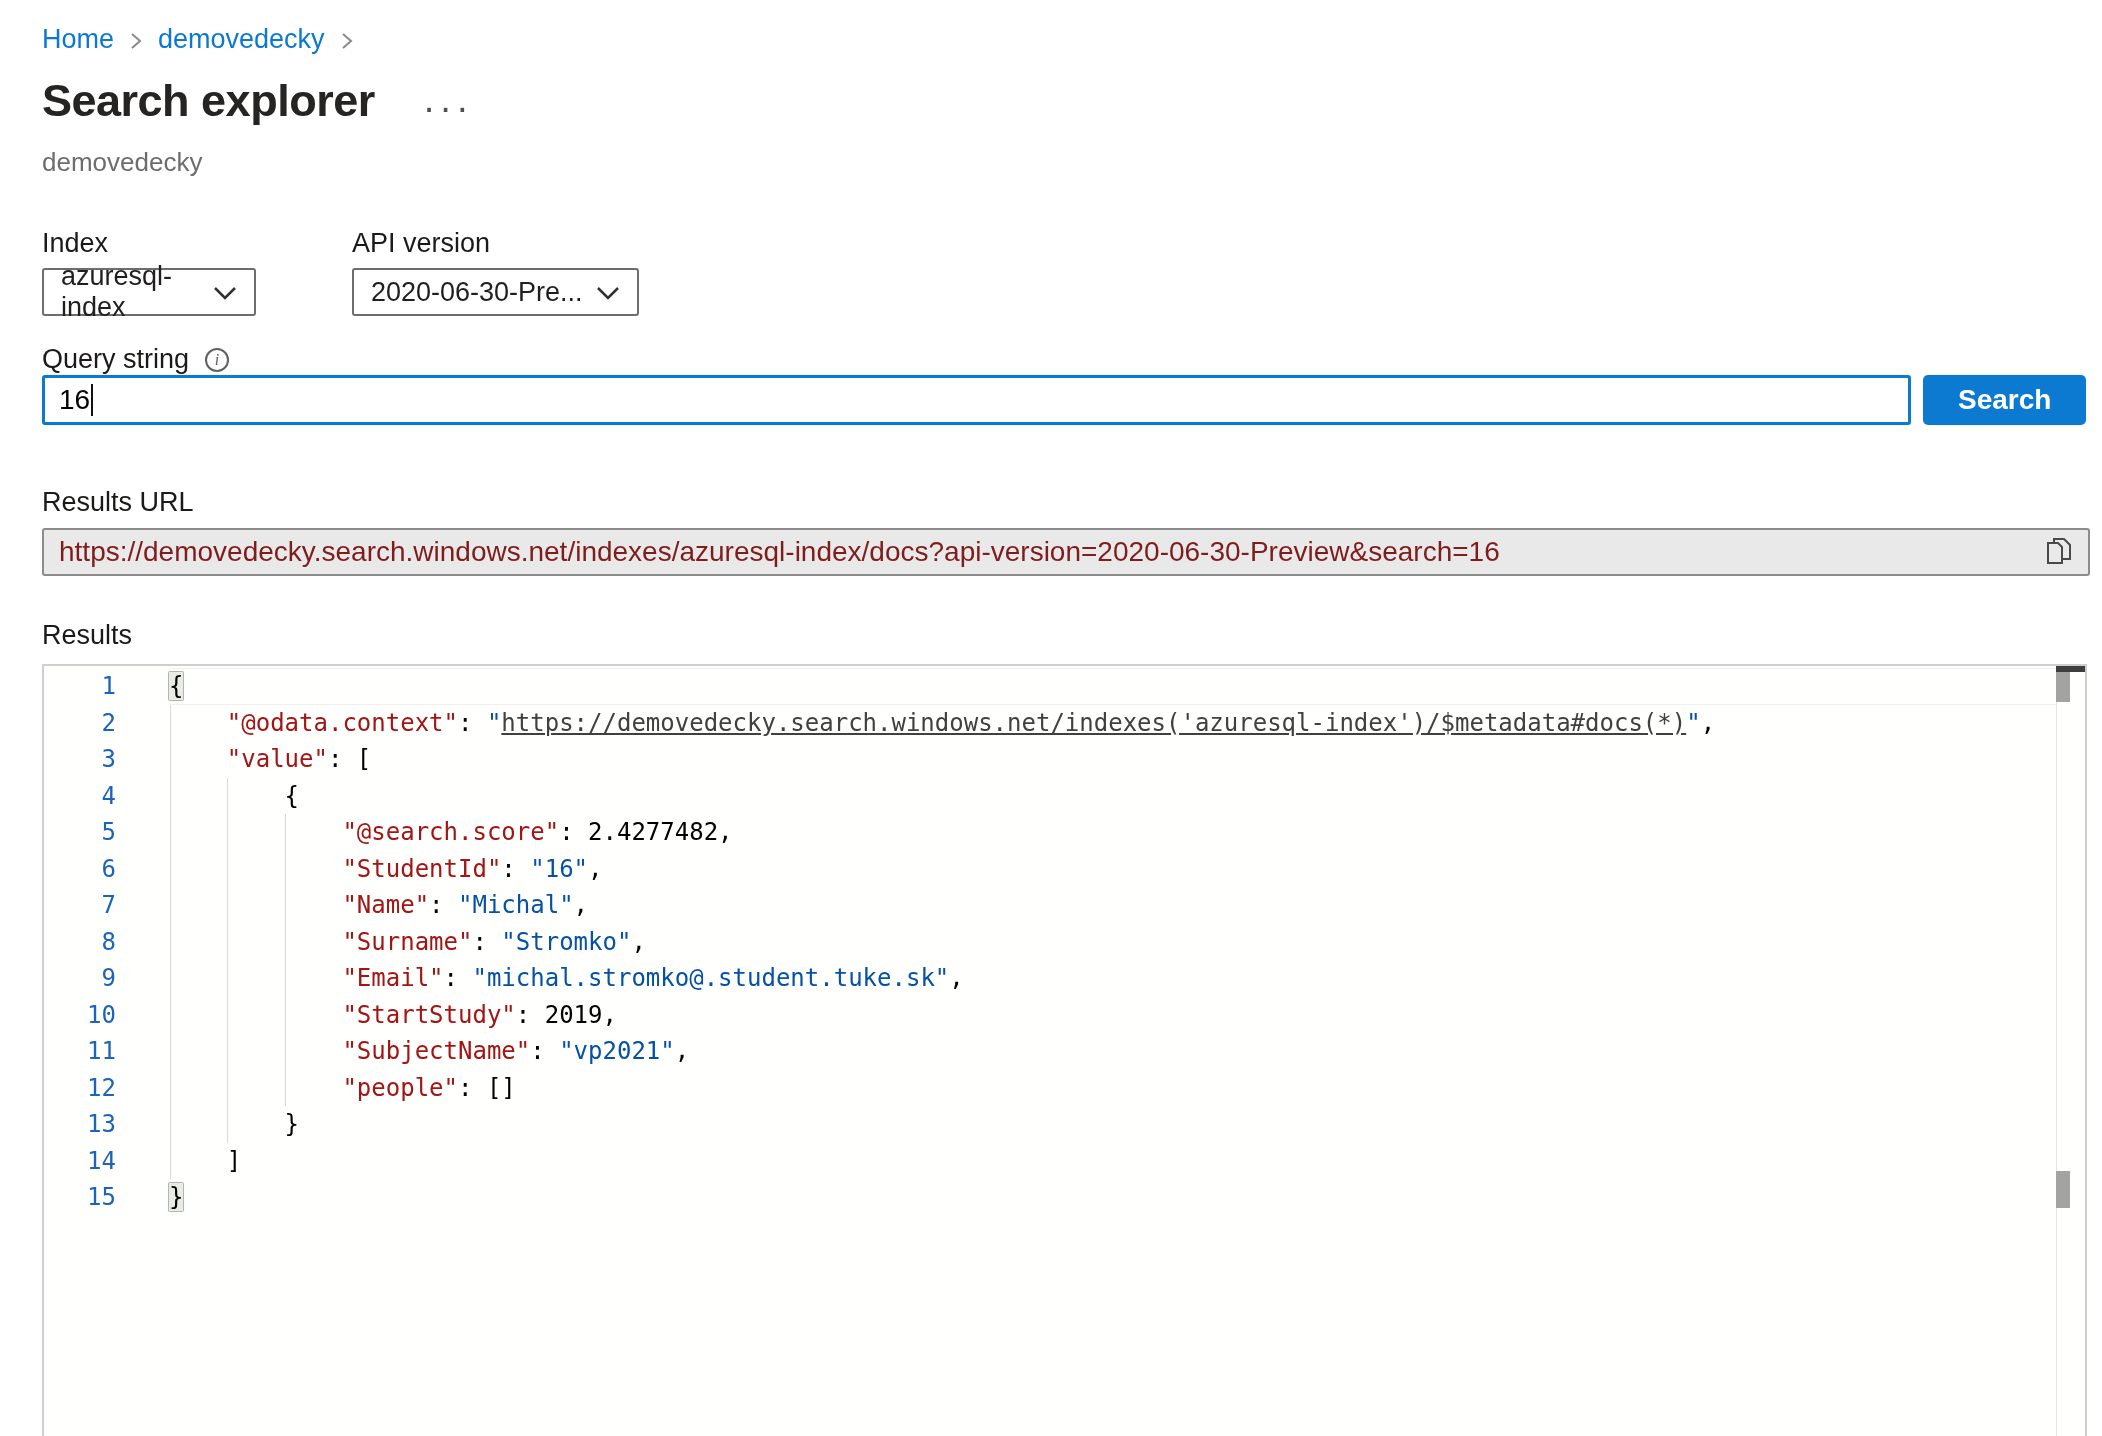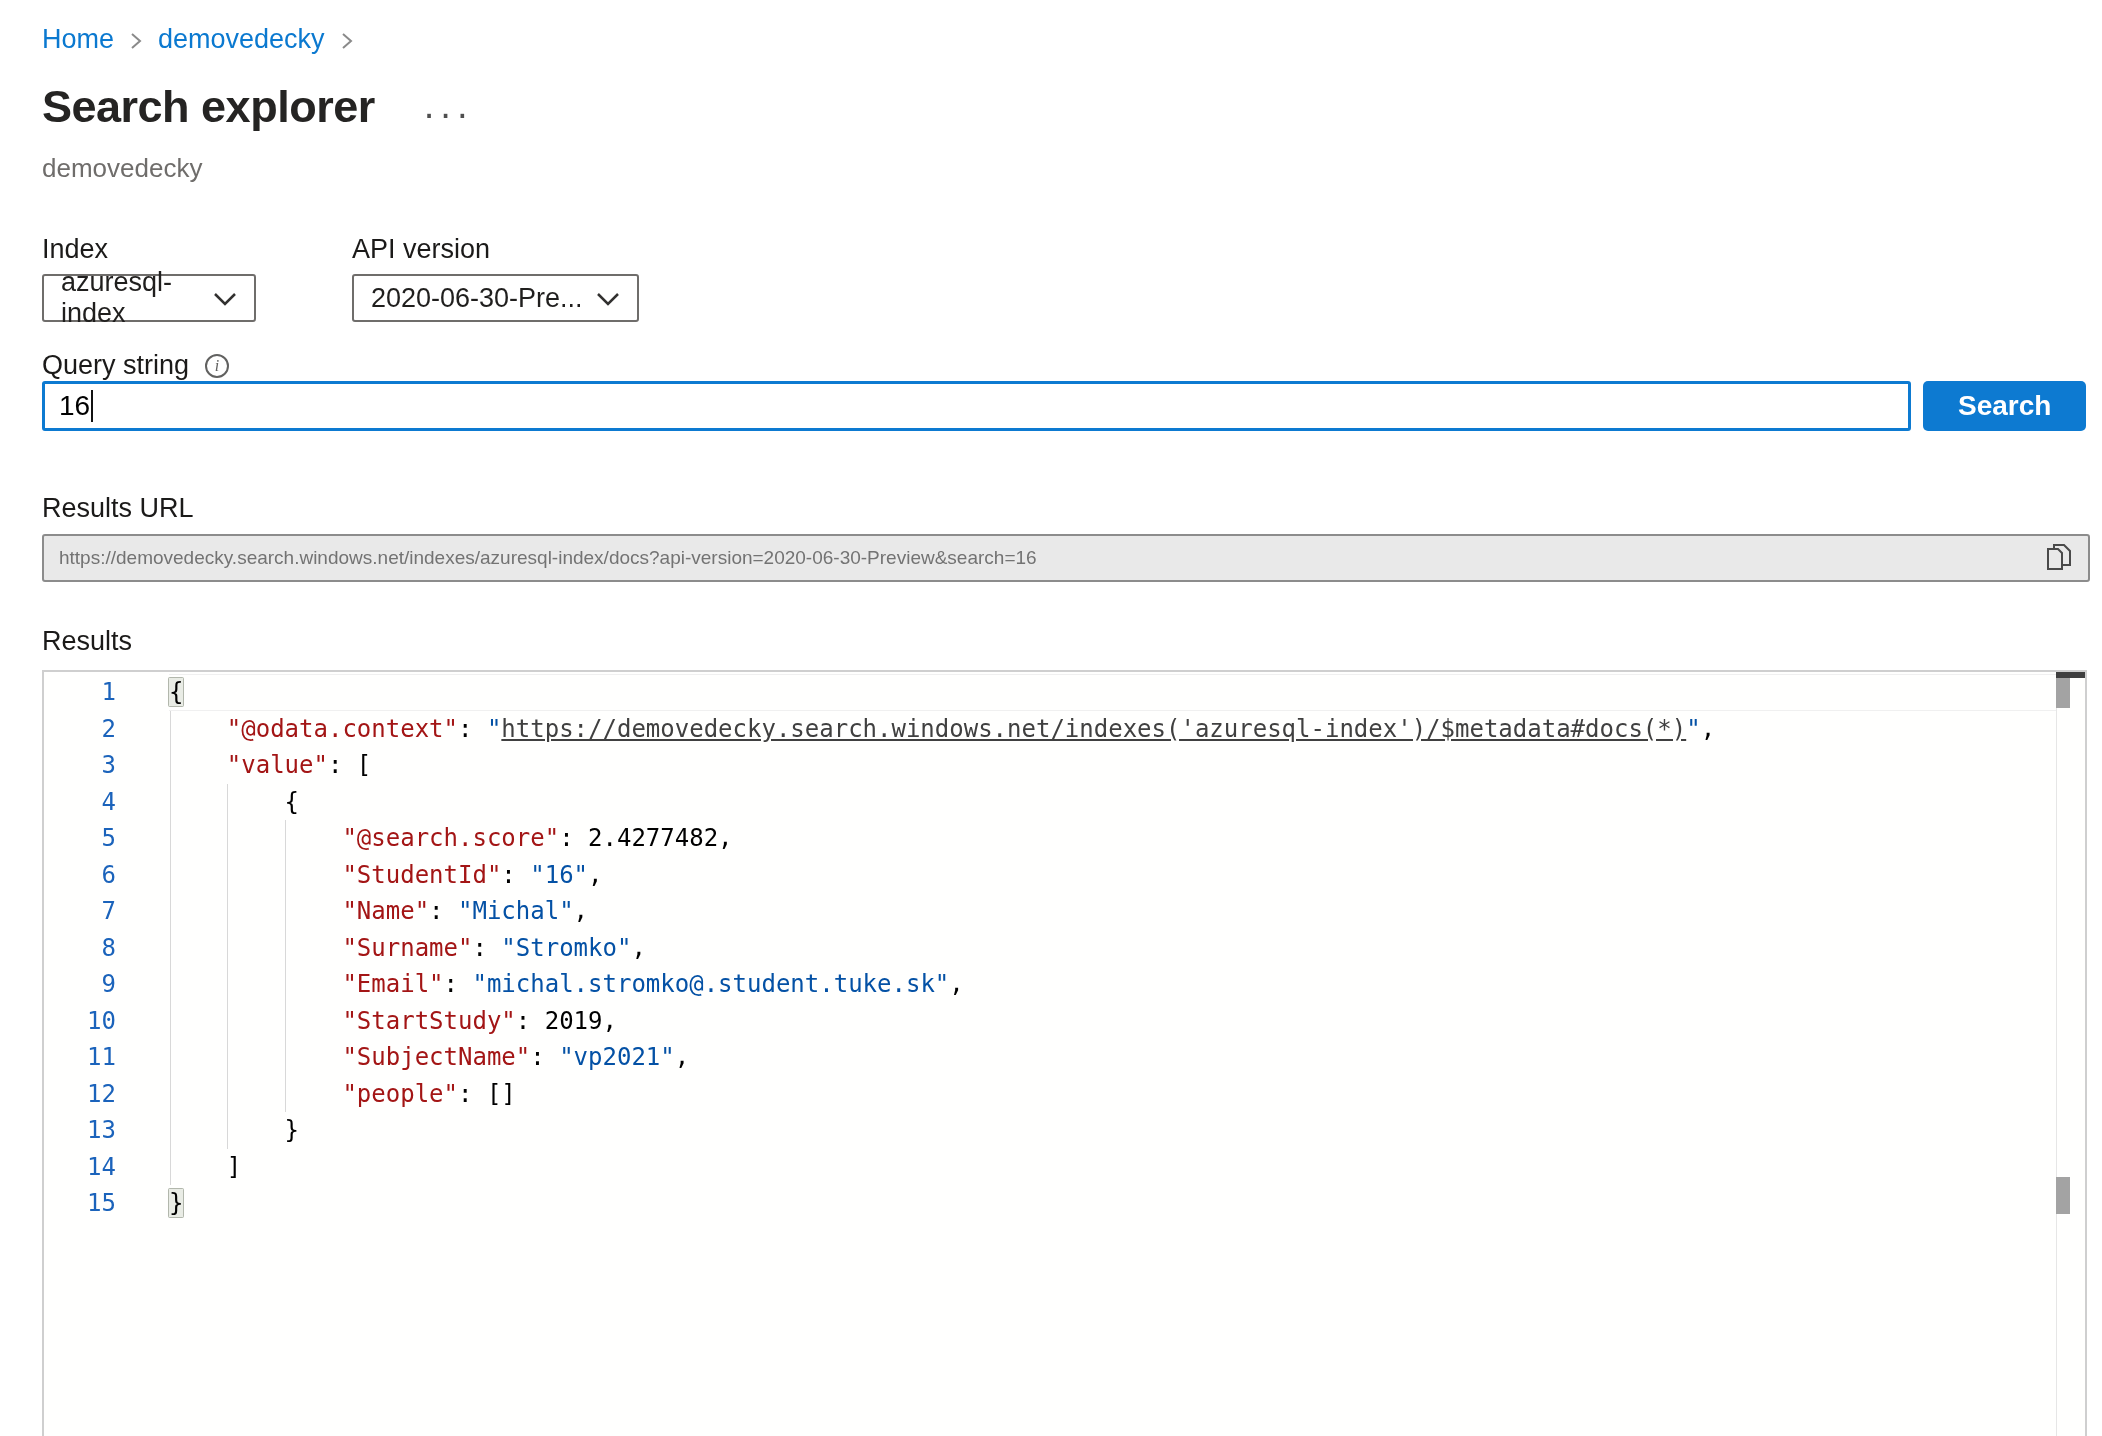--- a/index.html
+++ b/index.html
@@ -6,21 +6,21 @@
   html,body { width:2102px; height:1436px; overflow:hidden; background:#ffffff;
               font-family:"Liberation Sans", sans-serif; color:#1b1a19; }
   .page { position:relative; width:2102px; height:1436px; padding:24px 16px 0 42px; }
 
   
   .breadcrumb { display:flex; align-items:center; gap:14px; font-size:27px; }
   .crumb { color:#0b79d0; text-decoration:none; cursor:pointer; }
   .crumb-sep { display:inline-flex; margin-top:2px; }
 
   
-  .title-row { display:flex; align-items:flex-start; margin-top:26px; }
+  .title-row { display:flex; align-items:flex-start; margin-top:20px; }
   .page-title { font-size:45px; font-weight:700; color:#252423; letter-spacing:-0.5px; }
   .more-dots { font-size:38px; color:#4f4f4f; letter-spacing:4px; margin-left:48px; margin-top:14px;
                line-height:1; cursor:pointer; }
   .subtitle { margin-top:20px; font-size:26px; color:#6f6d6b; }
 
   
   .field-label { font-size:27px; color:#1b1a19; }
 
   
   .dd-row { display:flex; margin-top:50px; }
@@ -46,21 +46,21 @@
   .caret { display:inline-block; width:2px; height:32px; background:#111; margin-left:1px; }
   .search-btn { width:163px; height:50px; margin-left:12px; background:#0d7ad1; color:#fff;
                 border:none; border-radius:5px; font-size:28px; font-weight:700;
                 font-family:"Liberation Sans", sans-serif; cursor:pointer; }
 
   
   .requrl-label { margin-top:62px; }
   .requrl-field { margin-top:10px; width:2048px; height:48px; background:#e9e9e9;
                   border:2px solid #8c8c8c; border-radius:3px; display:flex; align-items:center;
                   padding:0 12px 0 15px; }
-  .requrl-text { flex:1 1 auto; font-size:19px; color:#737373; white-space:nowrap; overflow:hidden; }
+  .requrl-text { flex:1 1 auto; font-size:28px; color:#7f1d1d; white-space:nowrap; overflow:hidden; }
   .copy-btn { flex:0 0 auto; background:none; border:none; cursor:pointer; padding:2px 4px; }
 
   
   .results-label { margin-top:44px; }
   .editor { position:relative; margin-top:13px; width:2045px; height:800px;
             border:2px solid #cfcfcf; border-bottom:none; background:#fffffe; overflow:hidden;
             font-family:"DejaVu Sans Mono", monospace; font-size:24px; }
   .code-rows { position:absolute; left:0; top:2px; right:29px; }
   .code-row { display:flex; height:36.5px; line-height:36.5px; white-space:pre; }
   .ln { flex:0 0 125px; text-align:right; padding-right:53px; color:#1b63bb; user-select:none; }

